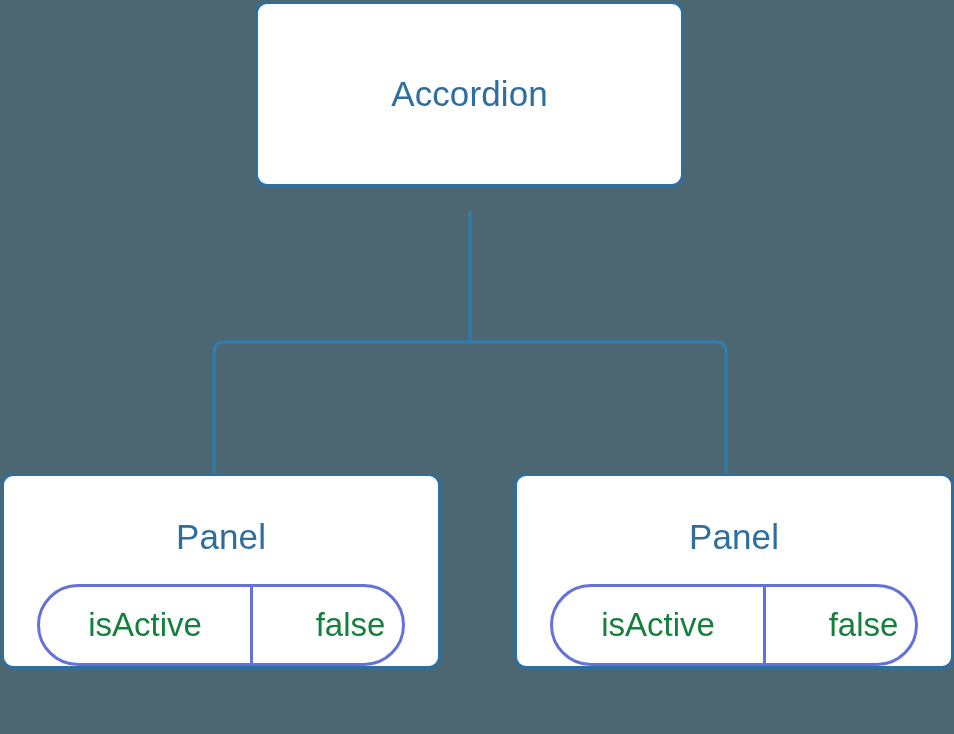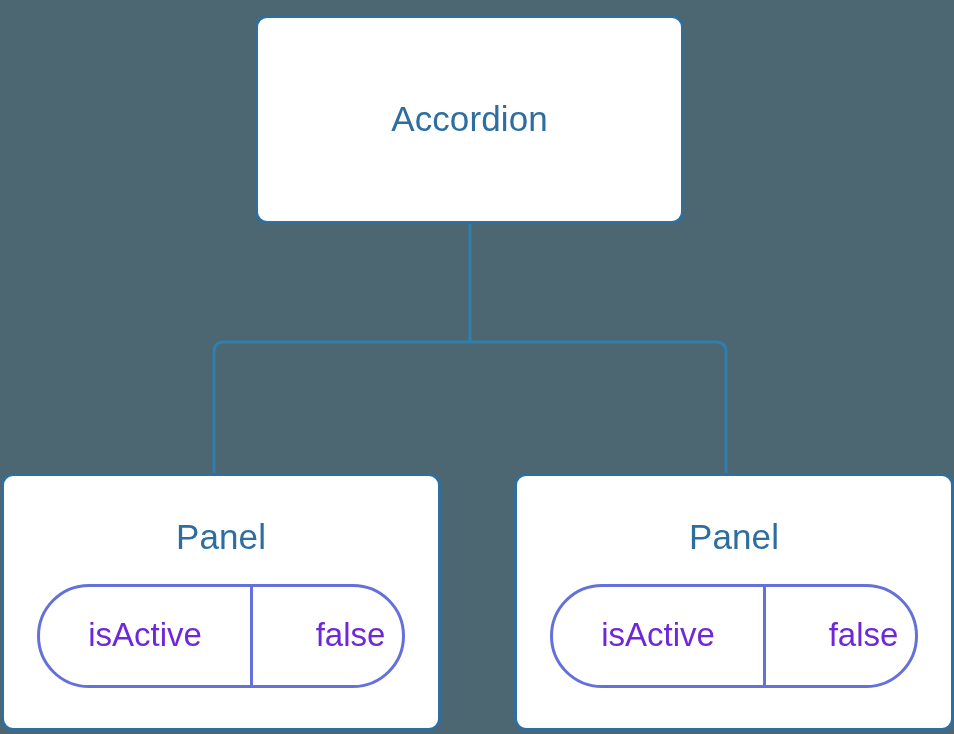--- a/index.html
+++ b/index.html
@@ -40,38 +40,38 @@
     border: 3px solid #2f6f9f;
     border-radius: 12px;
     box-sizing: border-box;
     display: flex;
     flex-direction: column;
     align-items: center;
   }
 
   .node-root {
     left: 255px;
-    top: 15px;
+    top: 1px;
     width: 429px;
-    height: 209px;
+    height: 186px;
     justify-content: center;
   }
 
   .node-title {
     color: #2d6e9e;
     font-size: 35px;
     line-height: 1.1;
     font-weight: 400;
     letter-spacing: 0.1px;
     white-space: nowrap;
   }
 
   .node-panel {
     top: 473px;
-    height: 258px;
+    height: 196px;
     justify-content: flex-start;
     padding-top: 42px;
   }
   .node-panel-left {
     left: 1px;
     width: 440px;
   }
   .node-panel-right {
     left: 514px;
     width: 440px;
@@ -99,21 +99,21 @@
   }
   .state-val {
     flex: 1;
     display: flex;
     align-items: center;
     justify-content: center;
     box-sizing: border-box;
     margin-left: 46px;
   }
   .state-text {
-    color: #6d28d9;
+    color: #15803d;
     font-size: 33px;
     line-height: 1.1;
     white-space: nowrap;
   }
 </style>
 </head>
 <body>
 
 <div id="stage">
 

